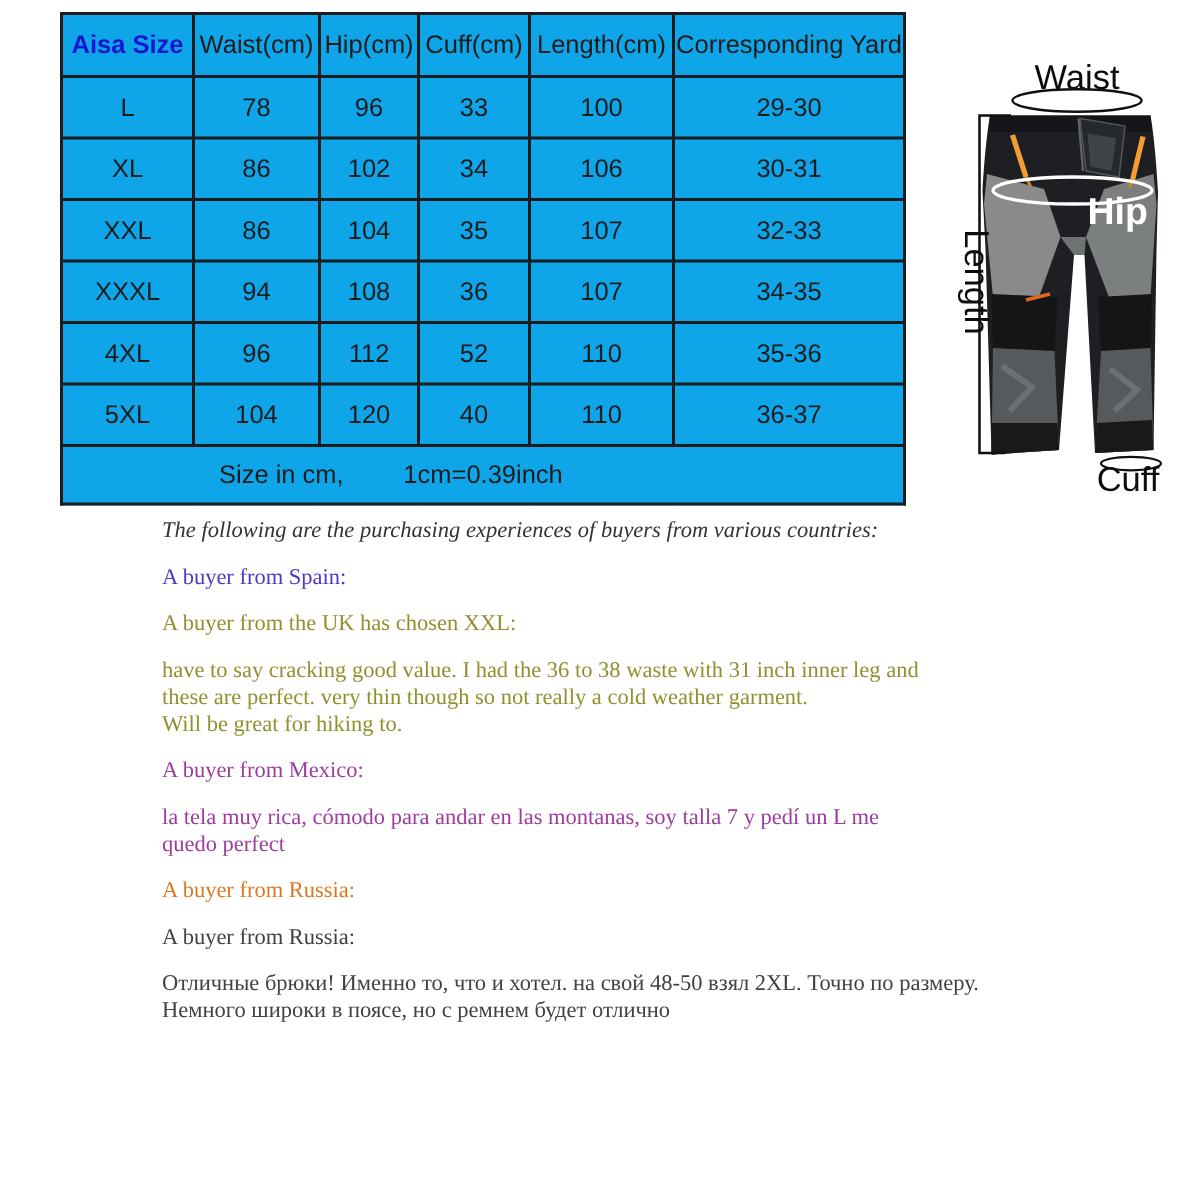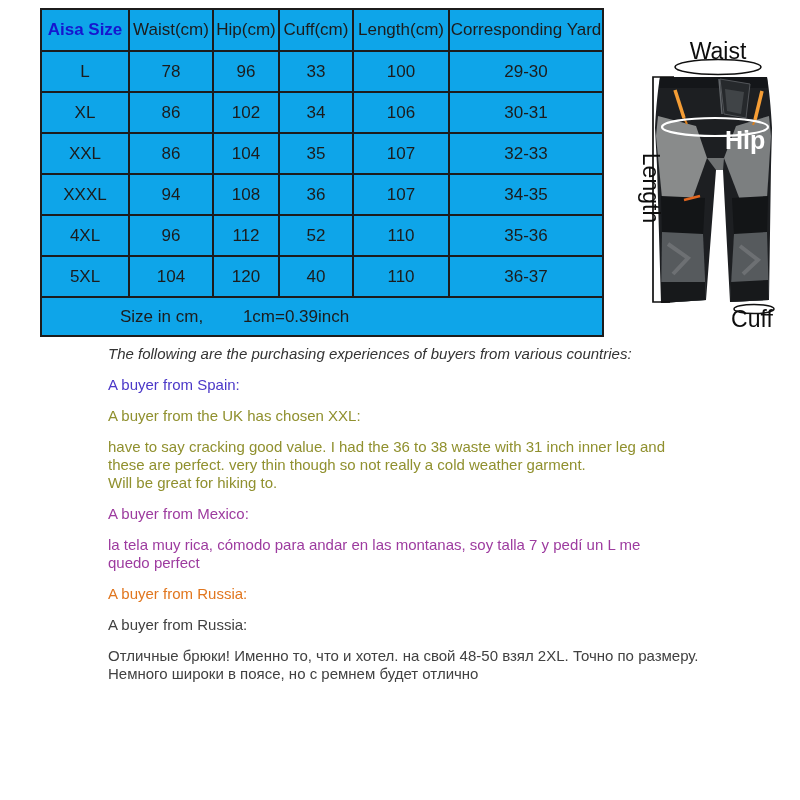--- a/index.html
+++ b/index.html
@@ -8,29 +8,29 @@
 
   
   #size-table{position:absolute;left:40px;top:8px;width:562px;border-collapse:collapse;
               table-layout:fixed;background:#0ea5e9;}
   #size-table th,#size-table td{border:2px solid #1c1c1c;text-align:center;vertical-align:middle;
               font-size:17px;color:#1c1c1c;font-weight:400;padding:0;overflow:hidden;}
   #size-table thead tr{height:42px;}
   #size-table tbody tr{height:41px;}
   #size-table tr.footer-row{height:39px;}
   #size-table th.aisa{font-weight:bold;}
-  #size-table tr.footer-row td{text-align:left;padding-left:78px;}
+  #size-table tr.footer-row td{text-align:left;padding-left:104px;}
   #size-table tr.footer-row span.gap{margin-left:35px;}
 
   
   #pants-figure{position:absolute;left:628px;top:28px;width:172px;height:312px;}
 
   
   #reviews{position:absolute;left:108px;top:345px;width:650px;}
-  .review-line{font-size:15px;line-height:18px;margin:0 0 13px 0;}
+  .review-line{font-size:15px;line-height:18px;margin:0 0 13px 0;font-family:Liberation Serif, serif;}
   #review-intro{font-style:italic;color:#333333;}
   .review-text{white-space:pre-line;}
 </style>
 </head>
 <body>
 
 <div id="stage">
 
   <table id="size-table">
     <colgroup>

